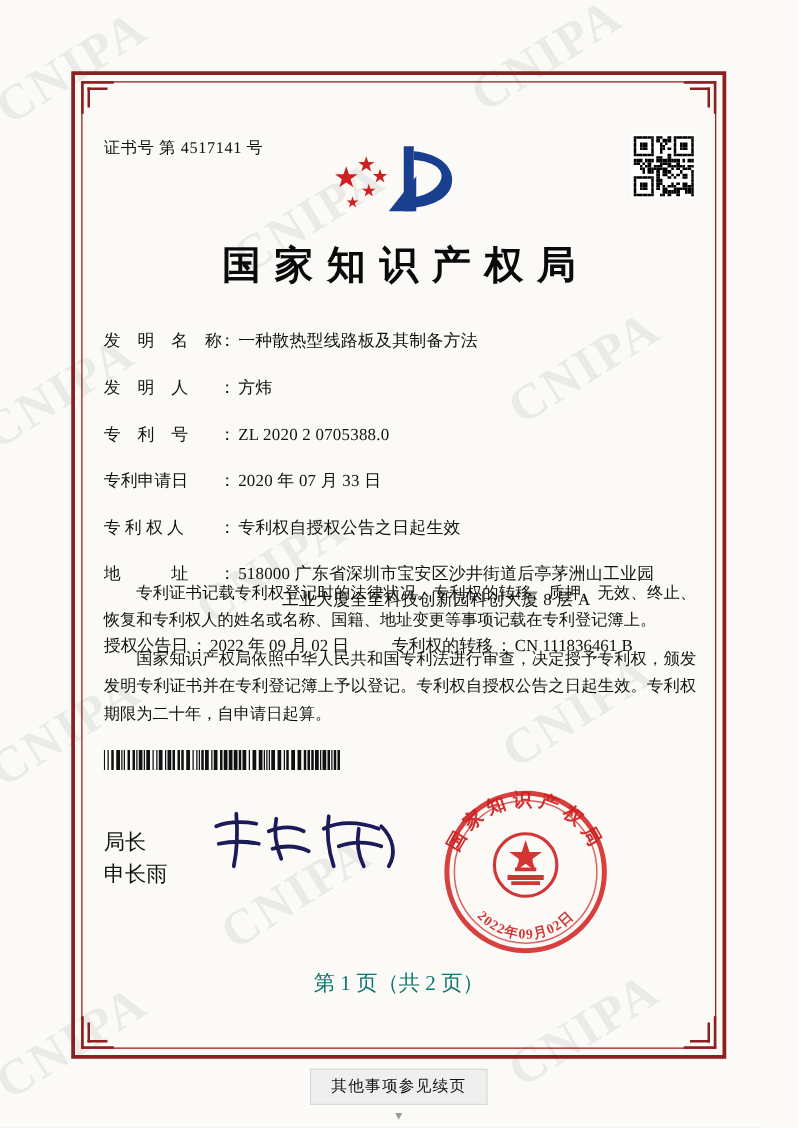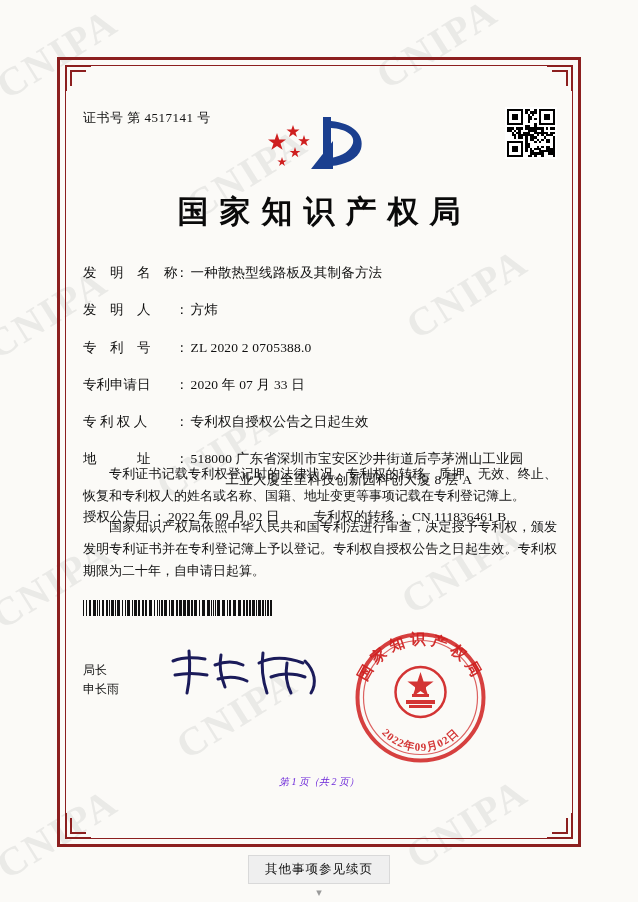--- a/index.html
+++ b/index.html
@@ -203,21 +203,21 @@
     overflow: hidden;
   }
   #barcode i { display: block; background: #111; height: 100%; }
 
   
   .sig-block {
     position: absolute;
     left: 8px;
     top: 586px;
     font-family: "Liberation Serif", "DejaVu Serif", serif;
-    font-size: 12px;
+    font-size: 17px;
     line-height: 1.55;
     color: #111;
   }
   #signature {
     position: absolute;
     left: 88px;
     top: 568px;
     width: 180px;
     height: 60px;
   }
@@ -232,23 +232,22 @@
   }
 
   
   .page-no {
     position: absolute;
     left: 0;
     right: 0;
     top: 700px;
     text-align: center;
     font-family: "Liberation Serif", "DejaVu Serif", serif;
-    font-size: 10px;
-    color: #6d28d9;
-    font-style: italic;
+    font-size: 17px;
+    color: #0f766e;
   }
 
   
   #footer-note {
     position: absolute;
     left: 50%;
     transform: translateX(-50%);
     top: 855px;
     background: #efefef;
     border: 1px solid #d9d9d9;

